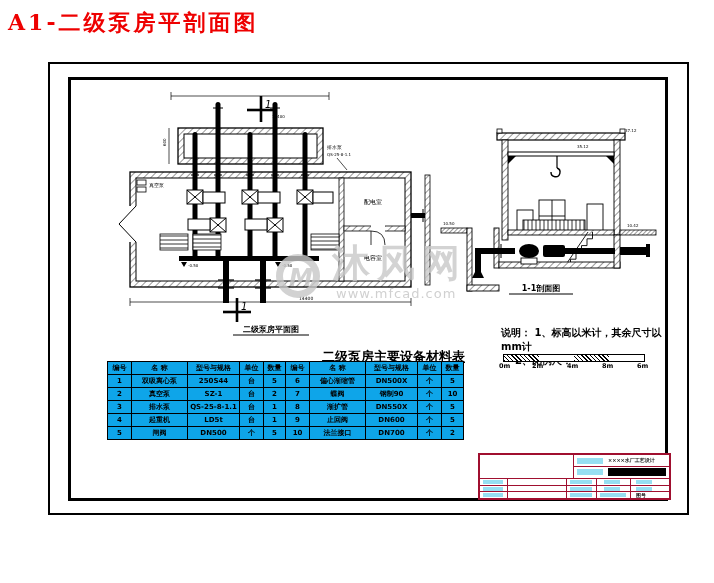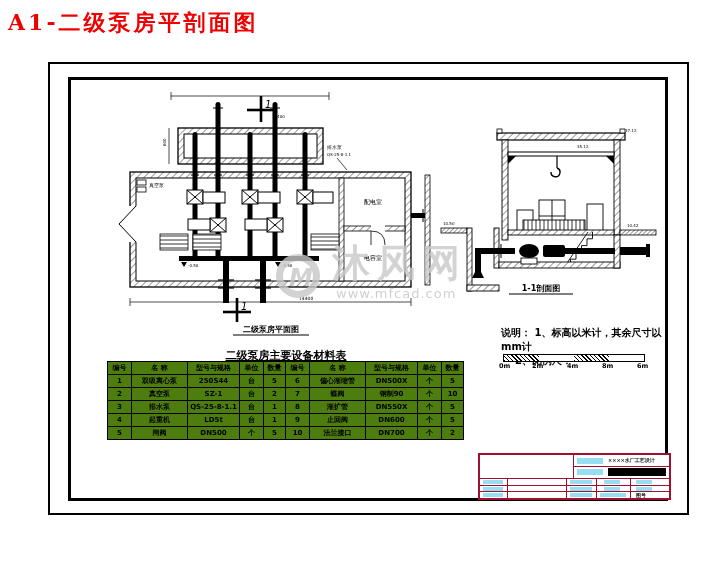--- a/index.html
+++ b/index.html
@@ -27,24 +27,24 @@
   .notes .l2{margin-left:14px;}
   .scalebar{position:absolute;left:432px;top:274px;width:140px;height:6px;z-index:3;
         border:1px solid #000;display:flex;}
   .scalebar .seg{flex:1;}
   .seg.hatched{background:repeating-linear-gradient(45deg,#000 0 1px,#fff 1px 3px);}
   .seg.plain{background:#fff;}
   .scale-labels{position:absolute;left:428px;top:282px;width:156px;height:9px;z-index:3;
         font-size:6.5px;font-weight:bold;padding-left:44px;}
   .scale-labels span{position:absolute;top:0;}
   
-  .tbl-title{position:absolute;left:36px;top:268px;width:358px;text-align:center;z-index:3;
-        font-size:11px;font-weight:bold;text-decoration:underline;}
+  .tbl-title{position:absolute;left:36px;top:268px;width:358px;text-align:right;z-index:3;
+        font-size:13px;font-weight:bold;text-decoration:underline;}
   .materials{position:absolute;left:36px;top:281px;z-index:3;border-collapse:collapse;
-        background:#4d7c0f;}
+        background:#0ea5e9;}
   .materials th,.materials td{border:1px solid #000;font-size:7px;padding:0;text-align:center;
         height:12px;line-height:1;font-weight:bold;white-space:nowrap;overflow:hidden;}
   
   .titleblock{position:absolute;left:407px;top:373px;width:193px;height:47px;z-index:3;
         border:2px solid #a00f2f;box-sizing:border-box;background:#fff;}
   .tb{position:absolute;}
   .tb-line{background:#a00f2f;}
   .tb-chip{background:#96dff2;}
   .tb-black{background:#000;}
   .tb-text{font-size:5px;font-weight:bold;color:#1a1a1a;white-space:nowrap;}

